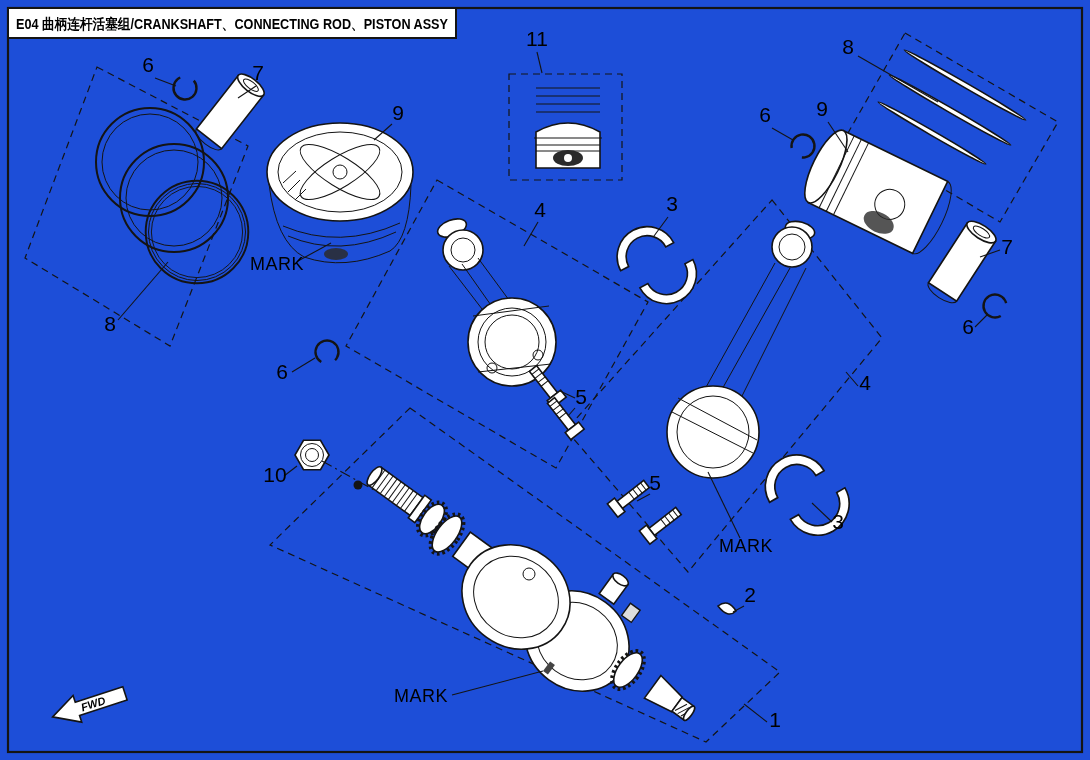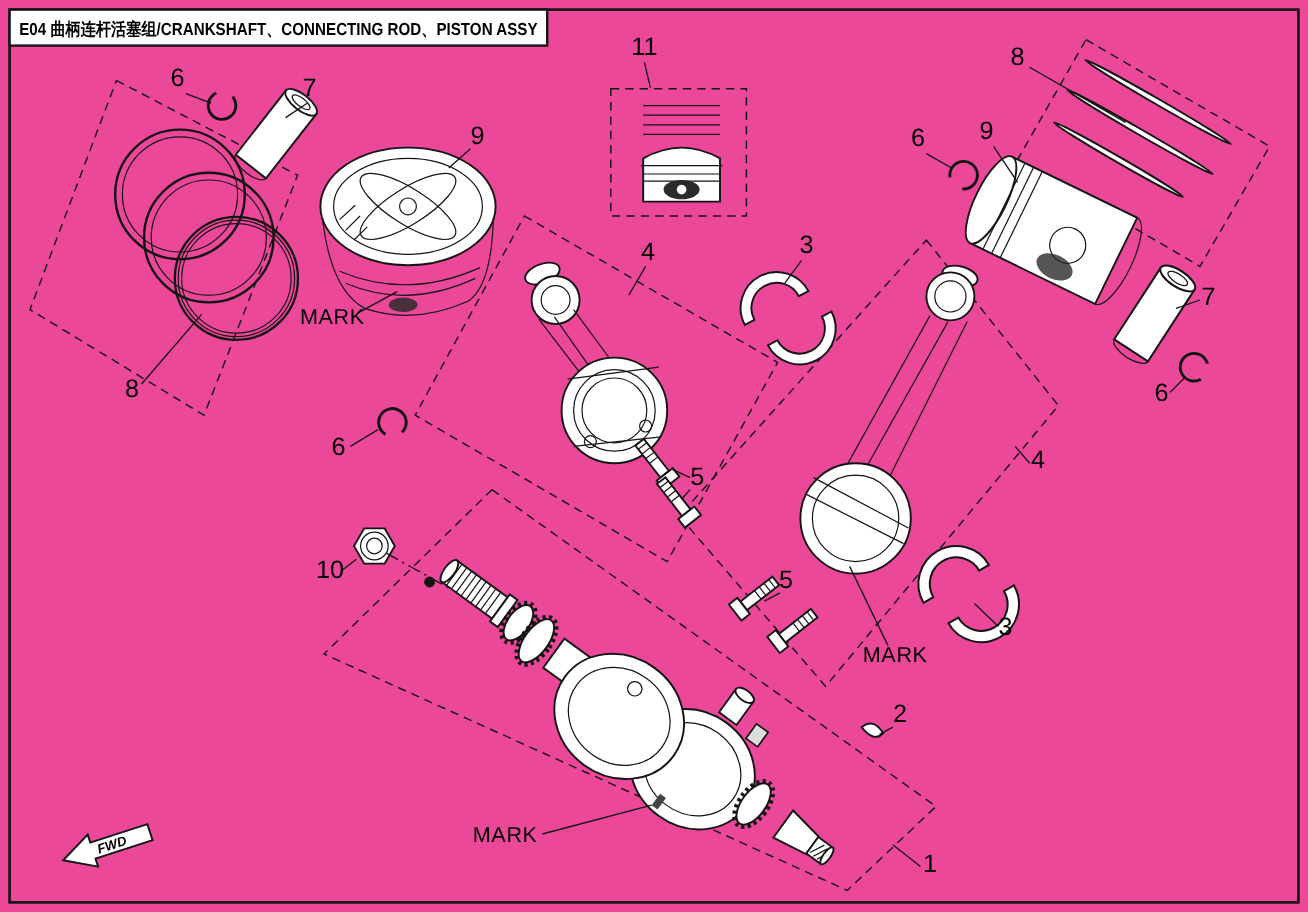--- a/index.html
+++ b/index.html
@@ -1,16 +1,16 @@
 <!DOCTYPE html>
 <html><head>
 <meta charset="utf-8">
 <style>
   html,body { margin:0; padding:0; background:#e8e8e8; }
-  .page { width:1090px; height:760px; position:relative; background:#ec4899; overflow:hidden; }
+  .page { width:1090px; height:760px; position:relative; background:#1d4ed8; overflow:hidden; }
   svg { display:block; }
   text { font-family:"Liberation Sans", sans-serif; fill:#000; }
   .callout  { font-size:21px; }
   .mark     { font-size:18px; letter-spacing:.5px; }
   .title    { font-size:14.5px; font-weight:bold; }
   .fwd      { font-size:11px; font-style:italic; font-weight:bold; }
   .part     { fill:#ffffff; stroke:#141414; stroke-width:1.6; }
   .partthin { fill:none;    stroke:#141414; stroke-width:1; }
   .ln       { stroke:#141414; stroke-width:1.1; fill:none; }
   .dash     { fill:none; stroke:#141414; stroke-width:1.2; stroke-dasharray:7 5; }

